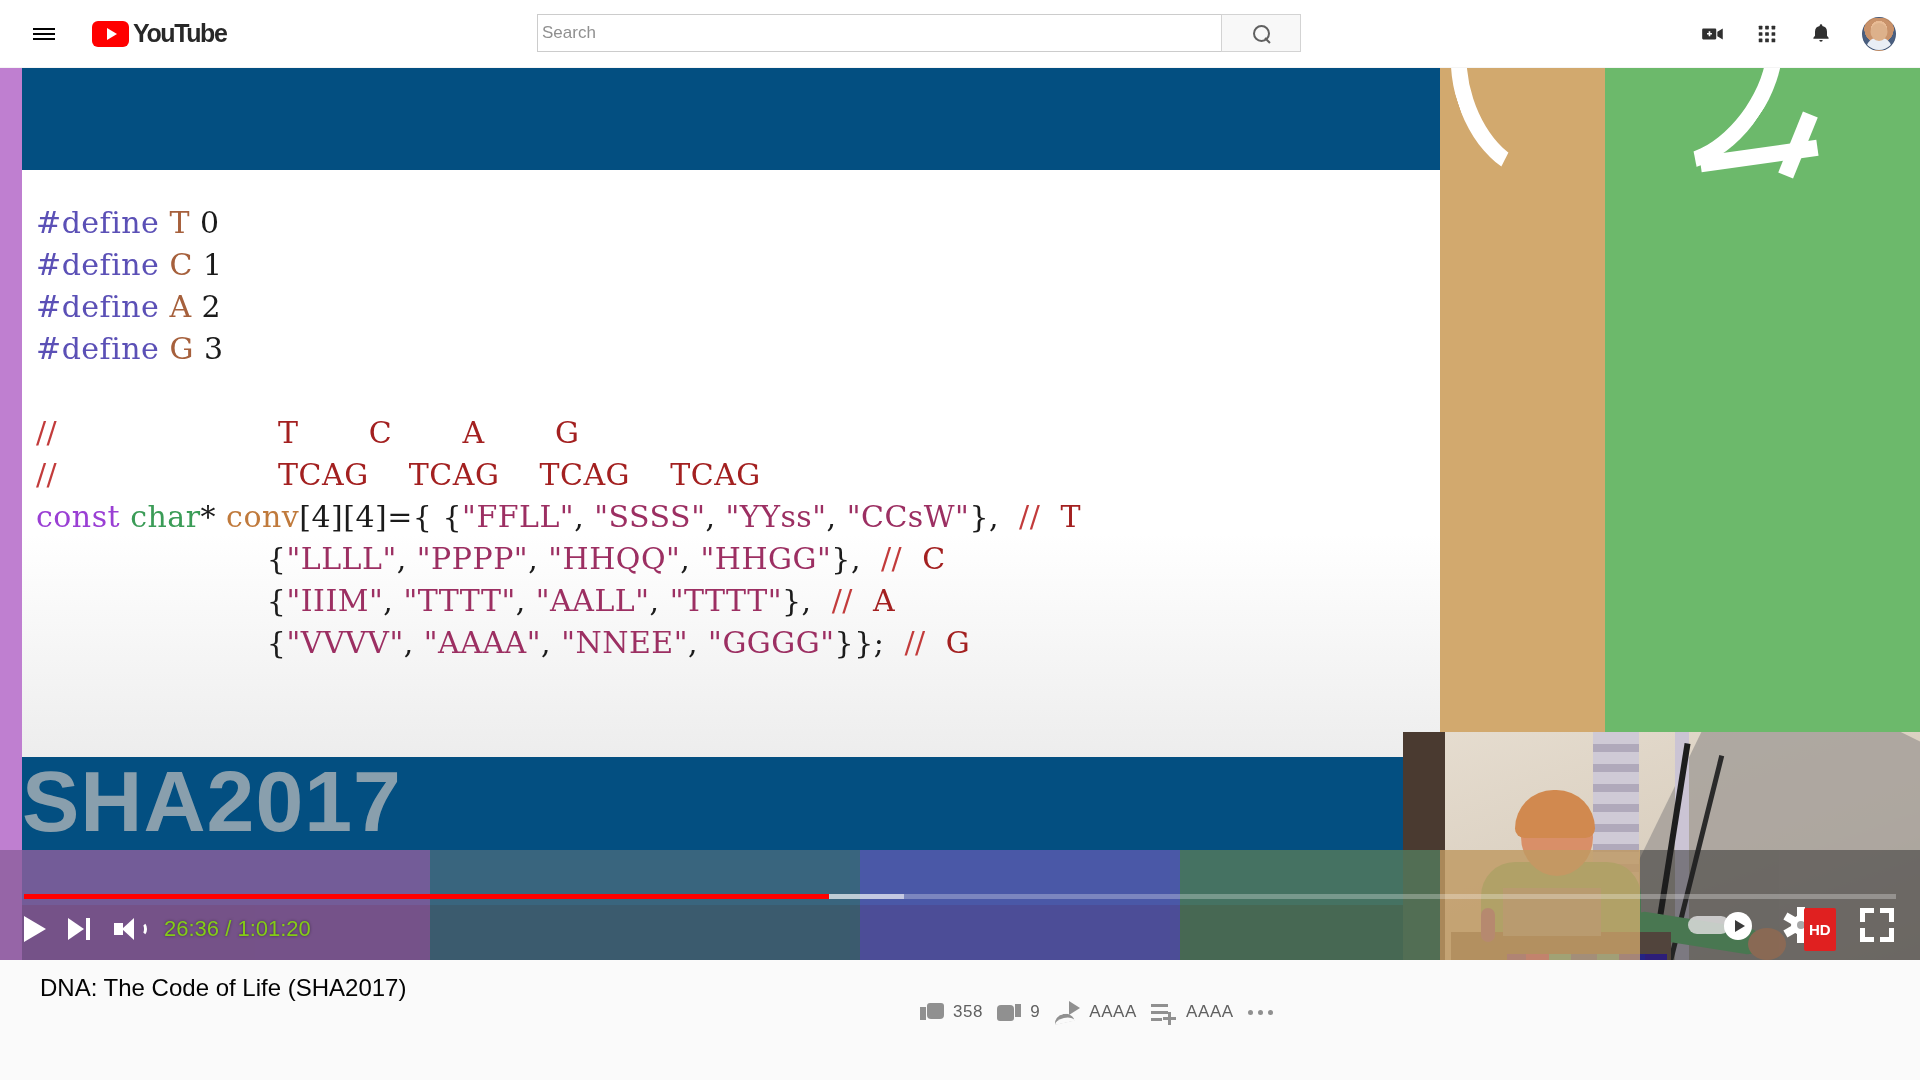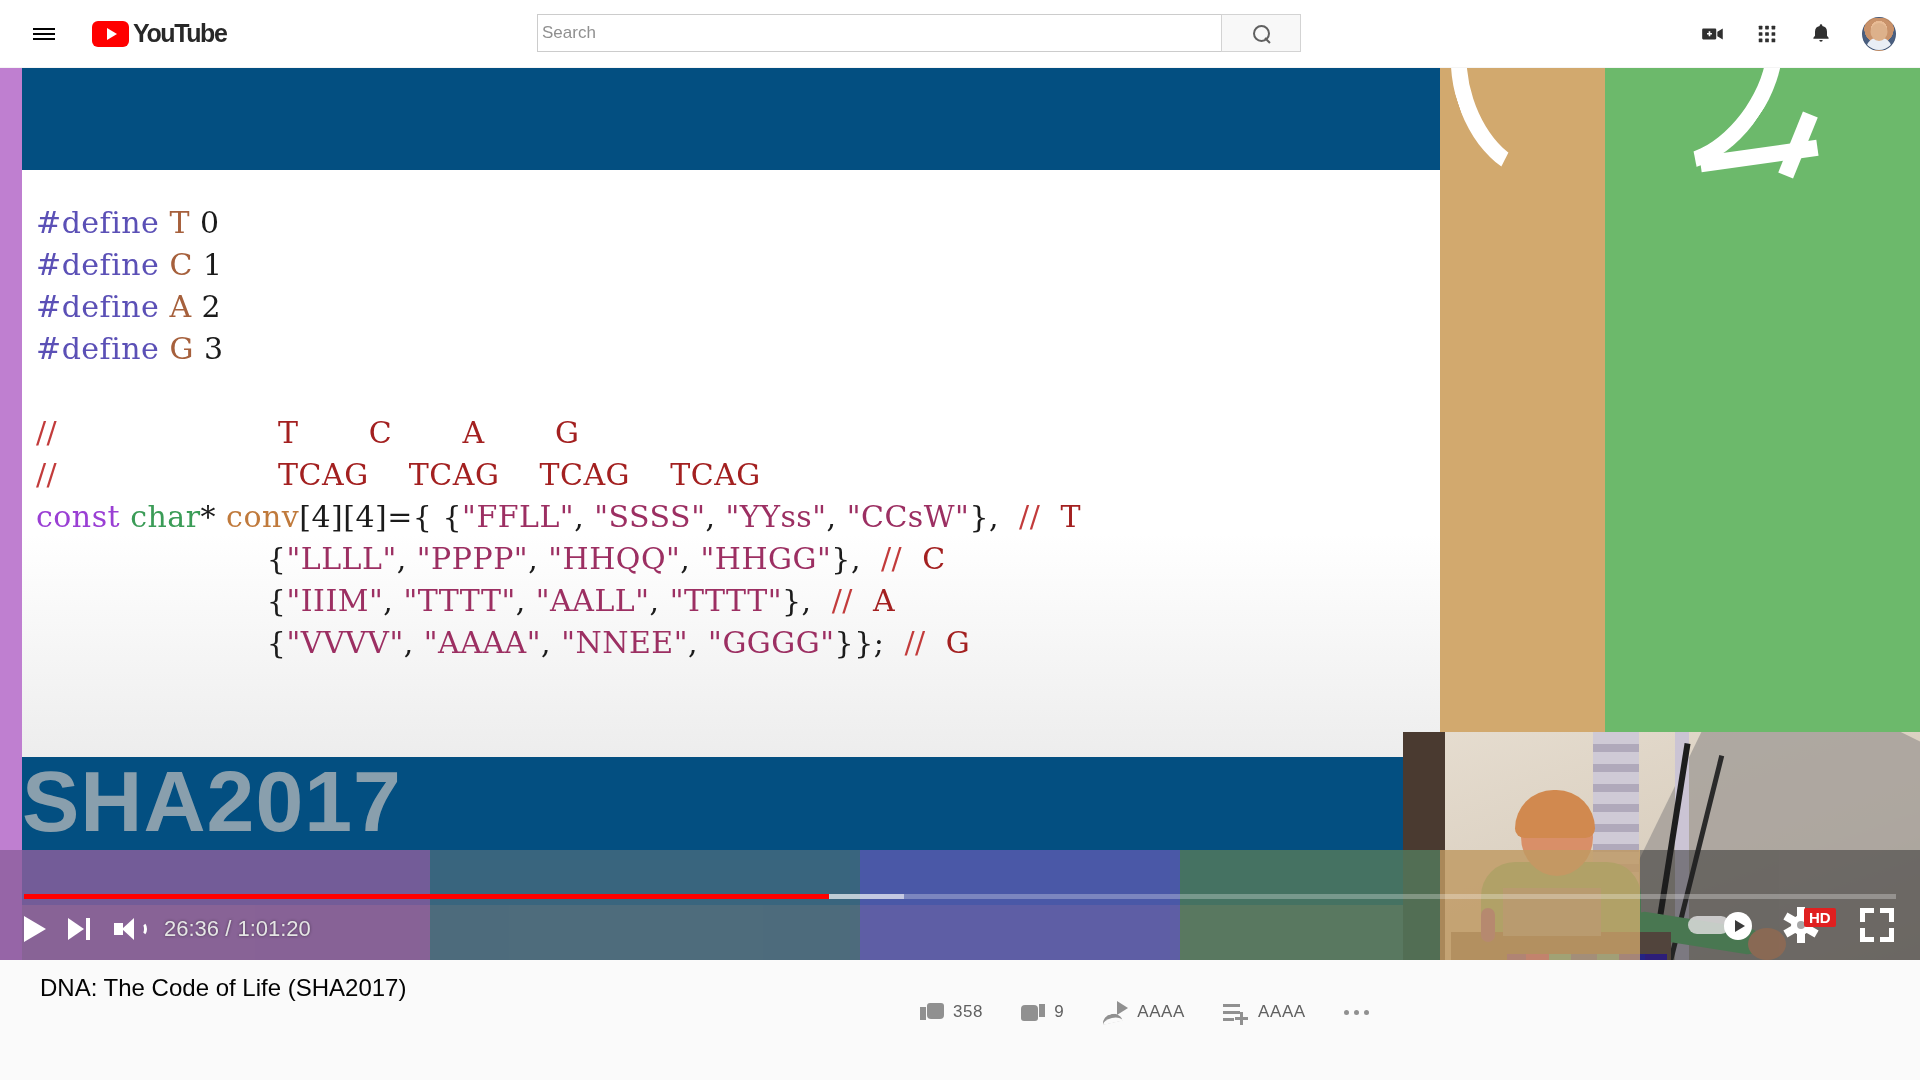--- a/index.html
+++ b/index.html
@@ -92,21 +92,21 @@
     width:17px; height:18px; border-radius:50%; background:#ddb18b; z-index:2;
   }
 
   
   #player {
     position:absolute; top:52px; left:0; width:1920px; height:908px;
     background:#000; overflow:hidden;
   }
   #slide {
     position:absolute; left:0; top:0; width:1552px; height:908px;
-    background:#737373; overflow:hidden;
+    background:#0f172a; overflow:hidden;
   }
   .slide-strip {
     position:absolute; left:0; top:0; width:22px; height:908px;
     background:#bf7fd0;
   }
   .slide-band {
     position:absolute; left:22px; width:1418px; background:#034f81;
   }
   .band-top { top:0; height:118px; }
   .band-bottom { top:705px; height:148px; }
@@ -205,21 +205,21 @@
   .ico-next::before { content:""; position:absolute; left:0; top:0; width:0; height:0;
               border-left:16px solid #fff; border-top:11px solid transparent; border-bottom:11px solid transparent; }
   .ico-next::after { content:""; position:absolute; left:18px; top:0; width:4px; height:22px; background:#fff; }
   .ico-vol { position:relative; width:28px; height:22px; }
   .ico-vol::before { content:""; position:absolute; left:0; top:5px; width:9px; height:12px; background:#fff; }
   .ico-vol::after { content:""; position:absolute; left:8px; top:0; width:0; height:0;
               border-right:12px solid #fff; border-top:11px solid transparent; border-bottom:11px solid transparent; }
   .vol-wave { position:absolute; left:23px; top:4px; width:10px; height:14px;
               border:3px solid #fff; border-left-color:transparent; border-top-color:transparent;
               border-bottom-color:transparent; border-radius:50%; }
-  .timestamp { color:#e5e5e5; font-size:22px; font-family:"Liberation Sans", sans-serif;
+  .timestamp { color:#84cc16; font-size:22px; font-family:"Liberation Sans", sans-serif;
                text-shadow:0 0 3px rgba(0,0,0,.5); white-space:nowrap; }
   .ctl-right { position:absolute; right:26px; bottom:18px; display:flex; align-items:center; gap:34px; }
   .autoplay { position:relative; width:64px; height:26px; cursor:pointer; }
   .autoplay-track { position:absolute; left:0; top:4px; width:42px; height:18px;
                     background:rgba(220,220,220,.85); border-radius:9px; }
   .autoplay-knob { position:absolute; right:0; top:0; width:28px; height:28px; border-radius:50%;
                    background:#fff; display:flex; align-items:center; justify-content:center; }
   .autoplay-knob i { width:0; height:0; border-left:10px solid #3a3a3a;
                    border-top:6px solid transparent; border-bottom:6px solid transparent; margin-left:3px; }
   .gear-wrap { position:relative; width:40px; height:34px; cursor:pointer; }
@@ -227,39 +227,39 @@
   .gear .g-c { position:absolute; left:5px; top:5px; width:20px; height:20px; border-radius:50%;
                background:#fff; }
   .gear .g-t { position:absolute; left:11px; top:-3px; width:8px; height:36px; background:#fff; }
   .gear .g-t2{ position:absolute; left:11px; top:-3px; width:8px; height:36px; background:#fff;
                transform:rotate(60deg); }
   .gear .g-t3{ position:absolute; left:11px; top:-3px; width:8px; height:36px; background:#fff;
                transform:rotate(120deg); }
   .gear .g-hole { position:absolute; left:11px; top:11px; width:8px; height:8px; border-radius:50%;
                background:rgba(0,0,0,.35); z-index:3; }
   .hd-badge { position:absolute; left:18px; top:0; background:#e02020; color:#fff;
-              font-size:15px; font-weight:bold; padding:1px 5px; border-radius:2px; z-index:4;
+              font-size:15px; font-weight:bold; padding:13px 5px; border-radius:2px; z-index:4;
               font-family:"Liberation Sans", sans-serif; }
   .minimize { position:relative; width:34px; height:34px; cursor:pointer; }
   .minimize span { position:absolute; width:14px; height:5px; background:#fff; }
   .minimize .m1 { left:0; top:0; }
   .minimize .m1b{ left:0; top:0; width:5px; height:14px; }
   .minimize .m2 { right:0; top:0; }
   .minimize .m2b{ right:0; top:0; width:5px; height:14px; }
   .minimize .m3 { left:0; bottom:0; }
   .minimize .m3b{ left:0; bottom:0; width:5px; height:14px; }
   .minimize .m4 { right:0; bottom:0; }
   .minimize .m4b{ right:0; bottom:0; width:5px; height:14px; }
 
   
   #below { position:absolute; top:960px; left:0; width:1920px; height:120px; background:#fafafa; }
   .meta { position:absolute; left:40px; top:0; width:1280px; }
   .vid-title { font-size:24px; color:#030303; margin-top:14px; font-weight:400; }
   .vid-sub { font-size:17px; color:#606060; margin-top:10px; }
-  .actions { position:absolute; left:920px; top:40px; display:flex; align-items:center; gap:38px; }
+  .actions { position:absolute; left:920px; top:40px; display:flex; align-items:center; gap:14px; }
   .act { display:flex; align-items:center; gap:9px; cursor:pointer; color:#606060;
          font-size:17px; letter-spacing:.6px; }
   .thumb-ico { position:relative; width:24px; height:24px; }
   .thumb-ico .pad { position:absolute; left:7px; top:3px; width:17px; height:16px; background:#909090;
                     border-radius:3px 3px 4px 4px; }
   .thumb-ico .stem{ position:absolute; left:0px; top:7px; width:6px; height:13px; background:#909090; }
   .thumb-down { transform:rotate(180deg); }
   .share-ico { position:relative; width:26px; height:22px; }
   .share-ico::before { content:""; position:absolute; left:0; top:13px; width:20px; height:5px;
                        border-top:4px solid #909090; border-radius:50% / 100% 100% 0 0;

